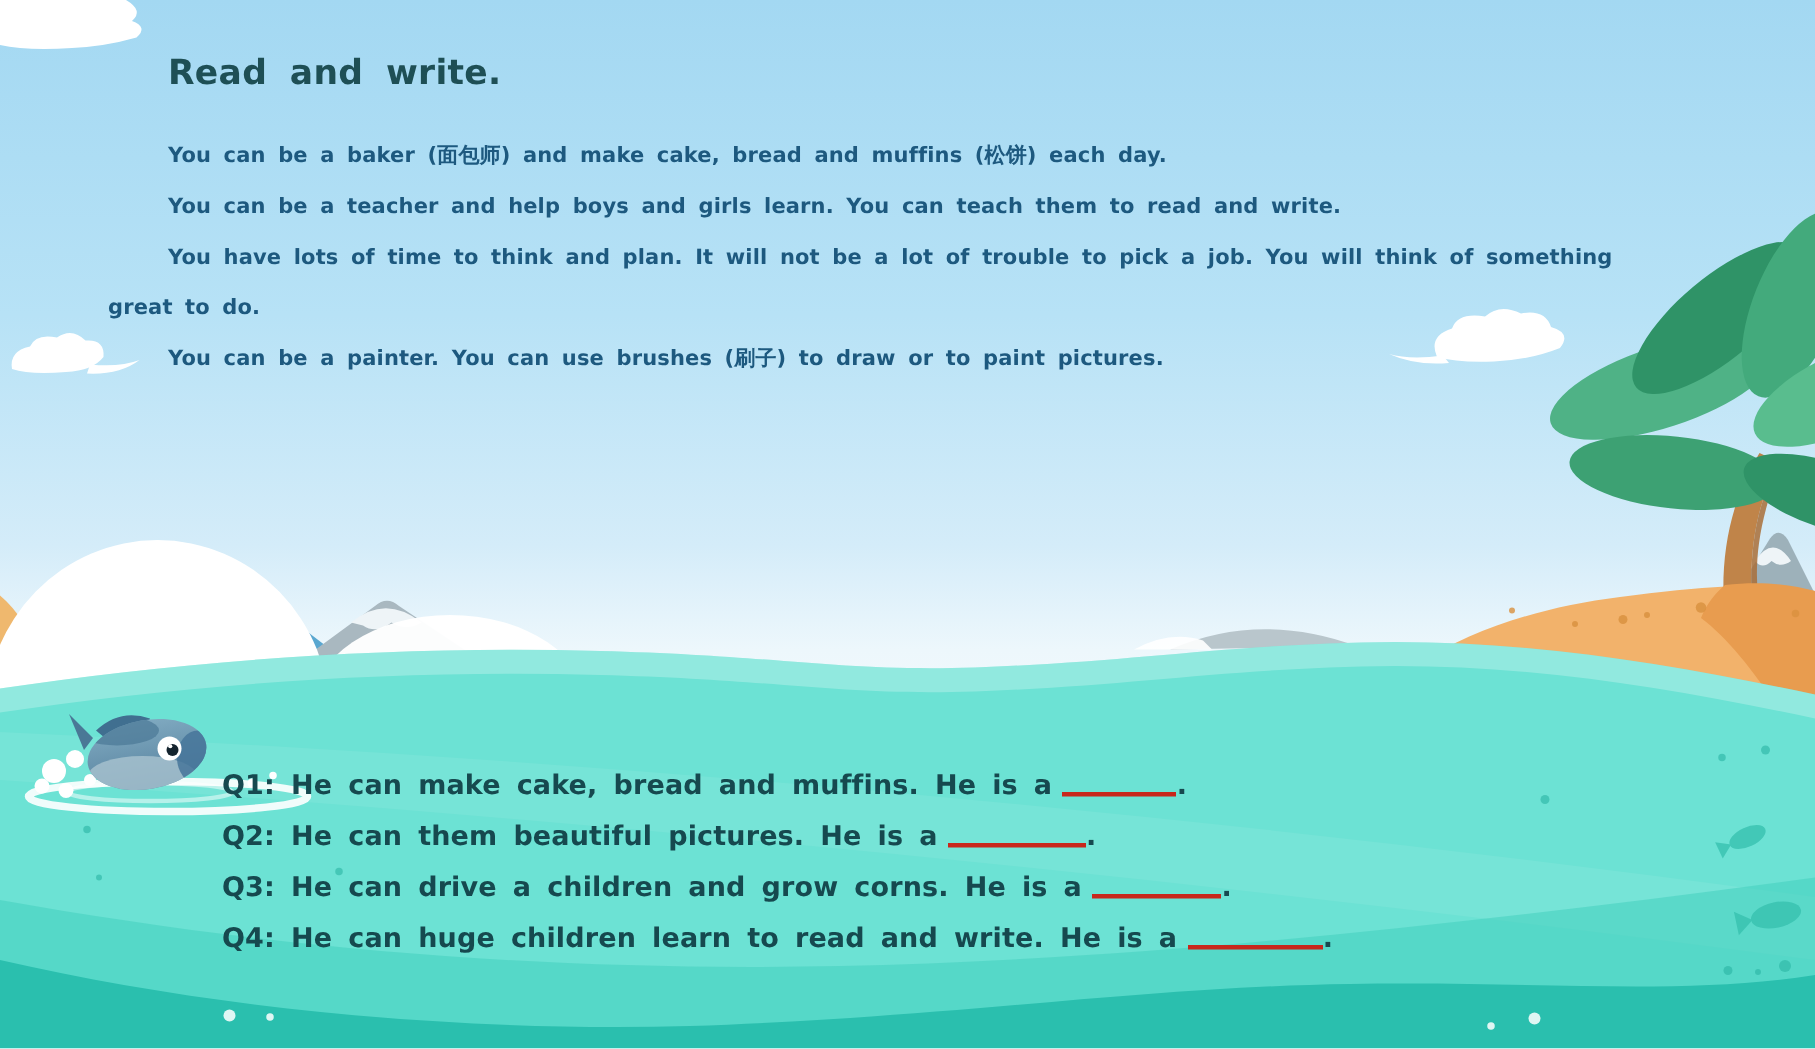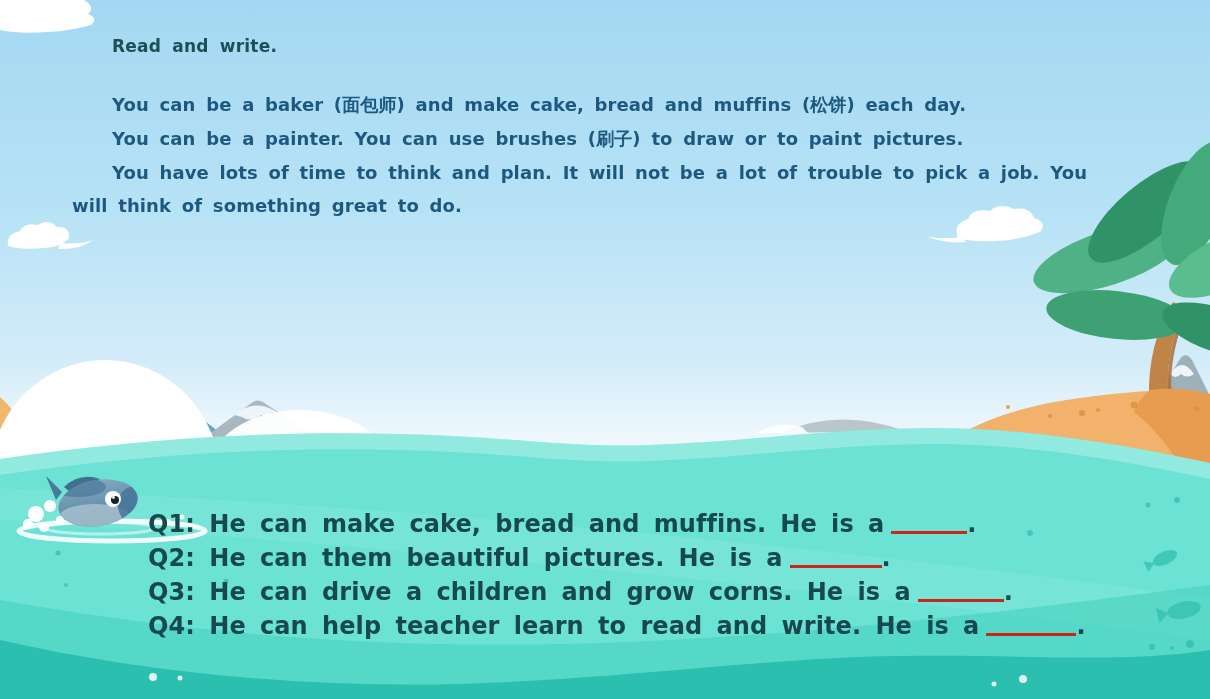--- a/index.html
+++ b/index.html
@@ -1,25 +1,25 @@
 <!DOCTYPE html>
 <html><head>
 <meta charset="utf-8">
 <style>
   html,body{margin:0;padding:0;}
   body{width:1210px;height:699px;overflow:hidden;font-family:"DejaVu Sans","Liberation Sans",sans-serif;}
   .stage{position:relative;width:1210px;height:699px;overflow:hidden;
          background:linear-gradient(180deg,#a3d8f2 0%,#b7e2f6 30%,#d4ecf9 52%,#edf7fc 62%,#f4fafd 70%,#f4fafd 100%);}
   .scene{position:absolute;left:0;top:0;width:1210px;height:699px;}
-  .page-title{position:absolute;left:112px;top:36px;font-size:17px;font-weight:bold;
+  .page-title{position:absolute;left:112px;top:36px;font-size:23px;font-weight:bold;
               color:#1e4f55;word-spacing:0.30em;letter-spacing:0.2px;}
-  .article{position:absolute;left:72px;top:88px;width:1050px;color:#1d597f;font-size:18px;
+  .article{position:absolute;left:72px;top:88px;width:1050px;color:#1d597f;font-size:14px;
            line-height:33.8px;font-weight:bold;word-spacing:0.24em;letter-spacing:0.1px;}
   .article p{margin:0;text-indent:40px;}
-  .questions{position:absolute;left:148px;top:507px;color:#16494f;font-size:24px;
+  .questions{position:absolute;left:148px;top:507px;color:#16494f;font-size:18px;
              line-height:34px;font-weight:bold;word-spacing:0.24em;letter-spacing:0.1px;}
   .questions p{margin:0;}
   .blank{display:inline-block;border-bottom:3px solid #c8271c;transform:translateY(2px);margin-left:7px;}
   .blank.q1{width:76px}.blank.q2{width:92px}.blank.q3{width:86px}.blank.q4{width:90px}
 </style>
 </head>
 <body>
 
 <div class="stage">
 
@@ -146,24 +146,25 @@
         <circle cx="153" cy="677" r="4"></circle>
           <circle cx="180" cy="678" r="2.5"></circle>
       </g>
     </g>
   </svg>
 
   <div class="page-title">Read and write.</div>
 
   <div class="article">
     <p>You can be a baker (面包师) and make cake, bread and muffins (松饼) each day.</p>
+    <p>You can be a teacher and help boys and girls learn. You can teach them to read and write.</p>
+    <p>You have lots of time to think and plan. It will not be a lot of trouble to pick a job. You will think of something great to do.</p>
     <p>You can be a painter. You can use brushes (刷子) to draw or to paint pictures.</p>
-    <p>You have lots of time to think and plan. It will not be a lot of trouble to pick a job. You will think of something great to do.</p>
   </div>
 
   <div class="questions">
     <p><span>Q1: He can make cake, bread and muffins. He is a</span><span class="blank q1"></span><span>.</span></p>
     <p><span>Q2: He can them beautiful pictures. He is a</span><span class="blank q2"></span><span>.</span></p>
     <p><span>Q3: He can drive a children and grow corns. He is a</span><span class="blank q3"></span><span>.</span></p>
-    <p><span>Q4: He can help teacher learn to read and write. He is a</span><span class="blank q4"></span><span>.</span></p>
+    <p><span>Q4: He can huge children learn to read and write. He is a</span><span class="blank q4"></span><span>.</span></p>
   </div>
 
 </div>
 
 </body></html>

